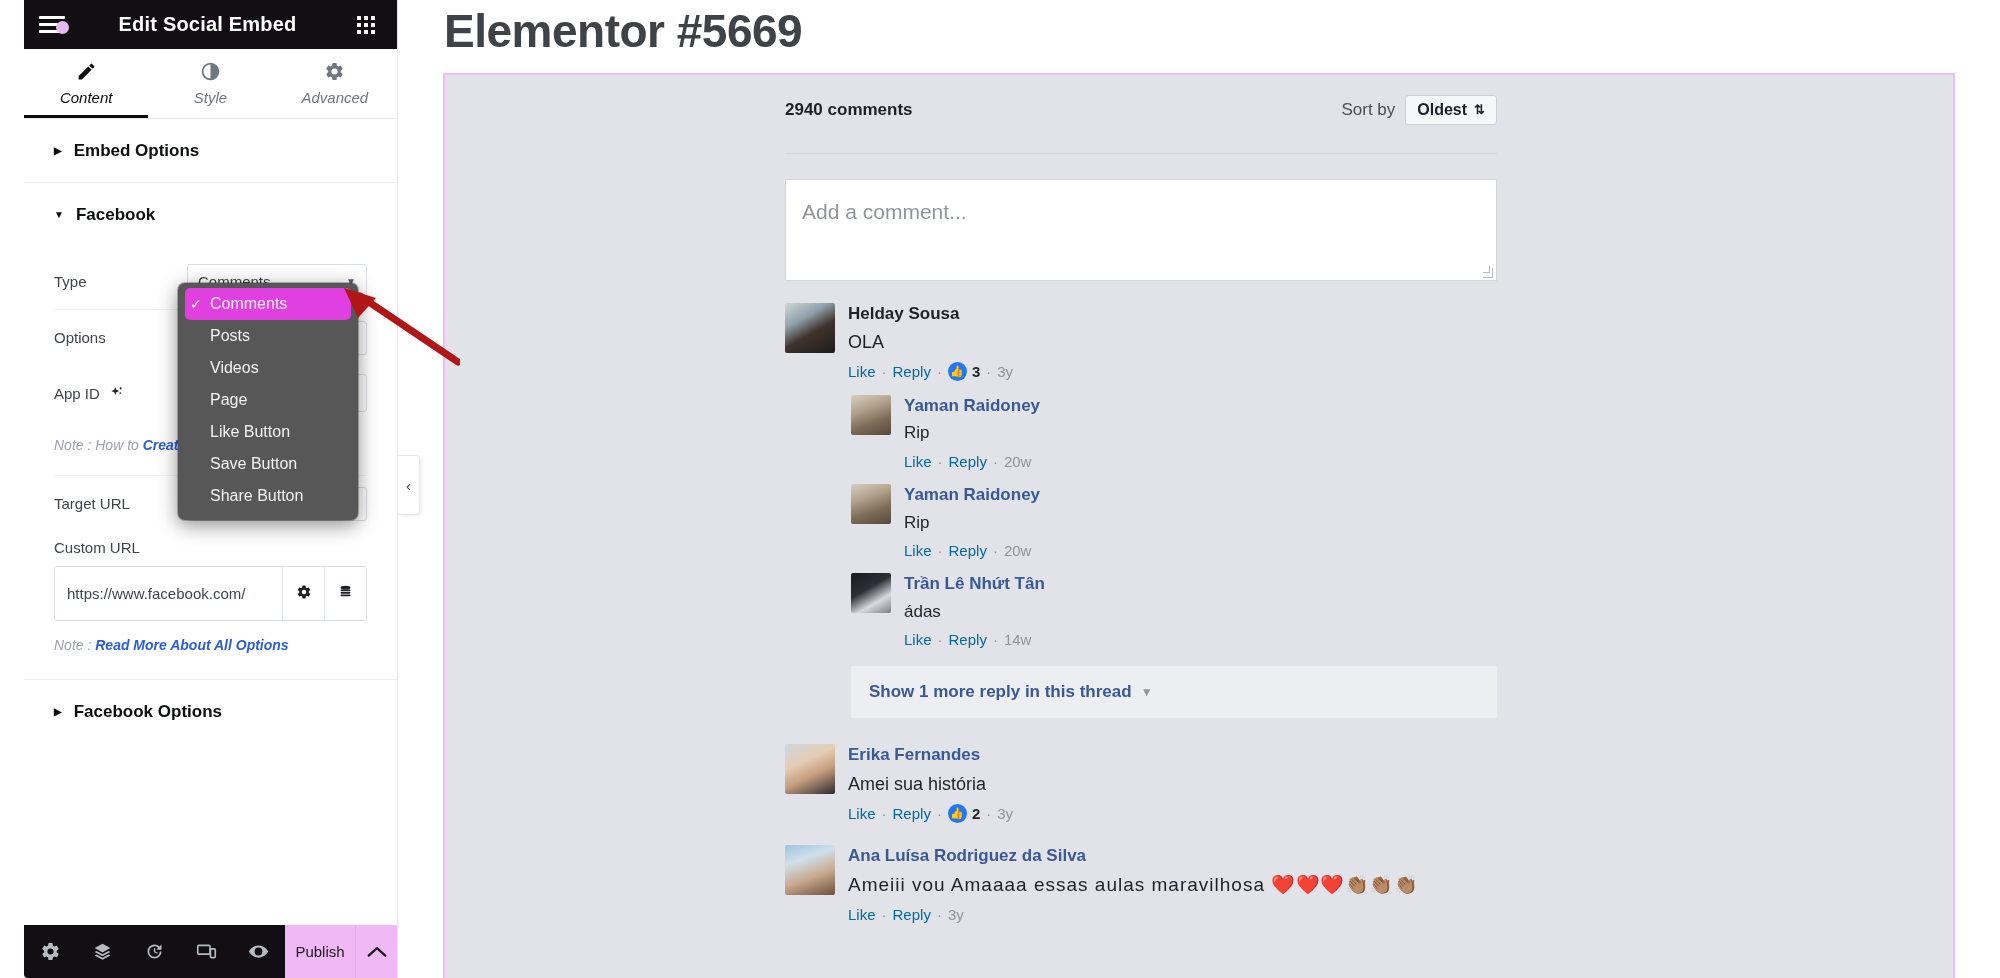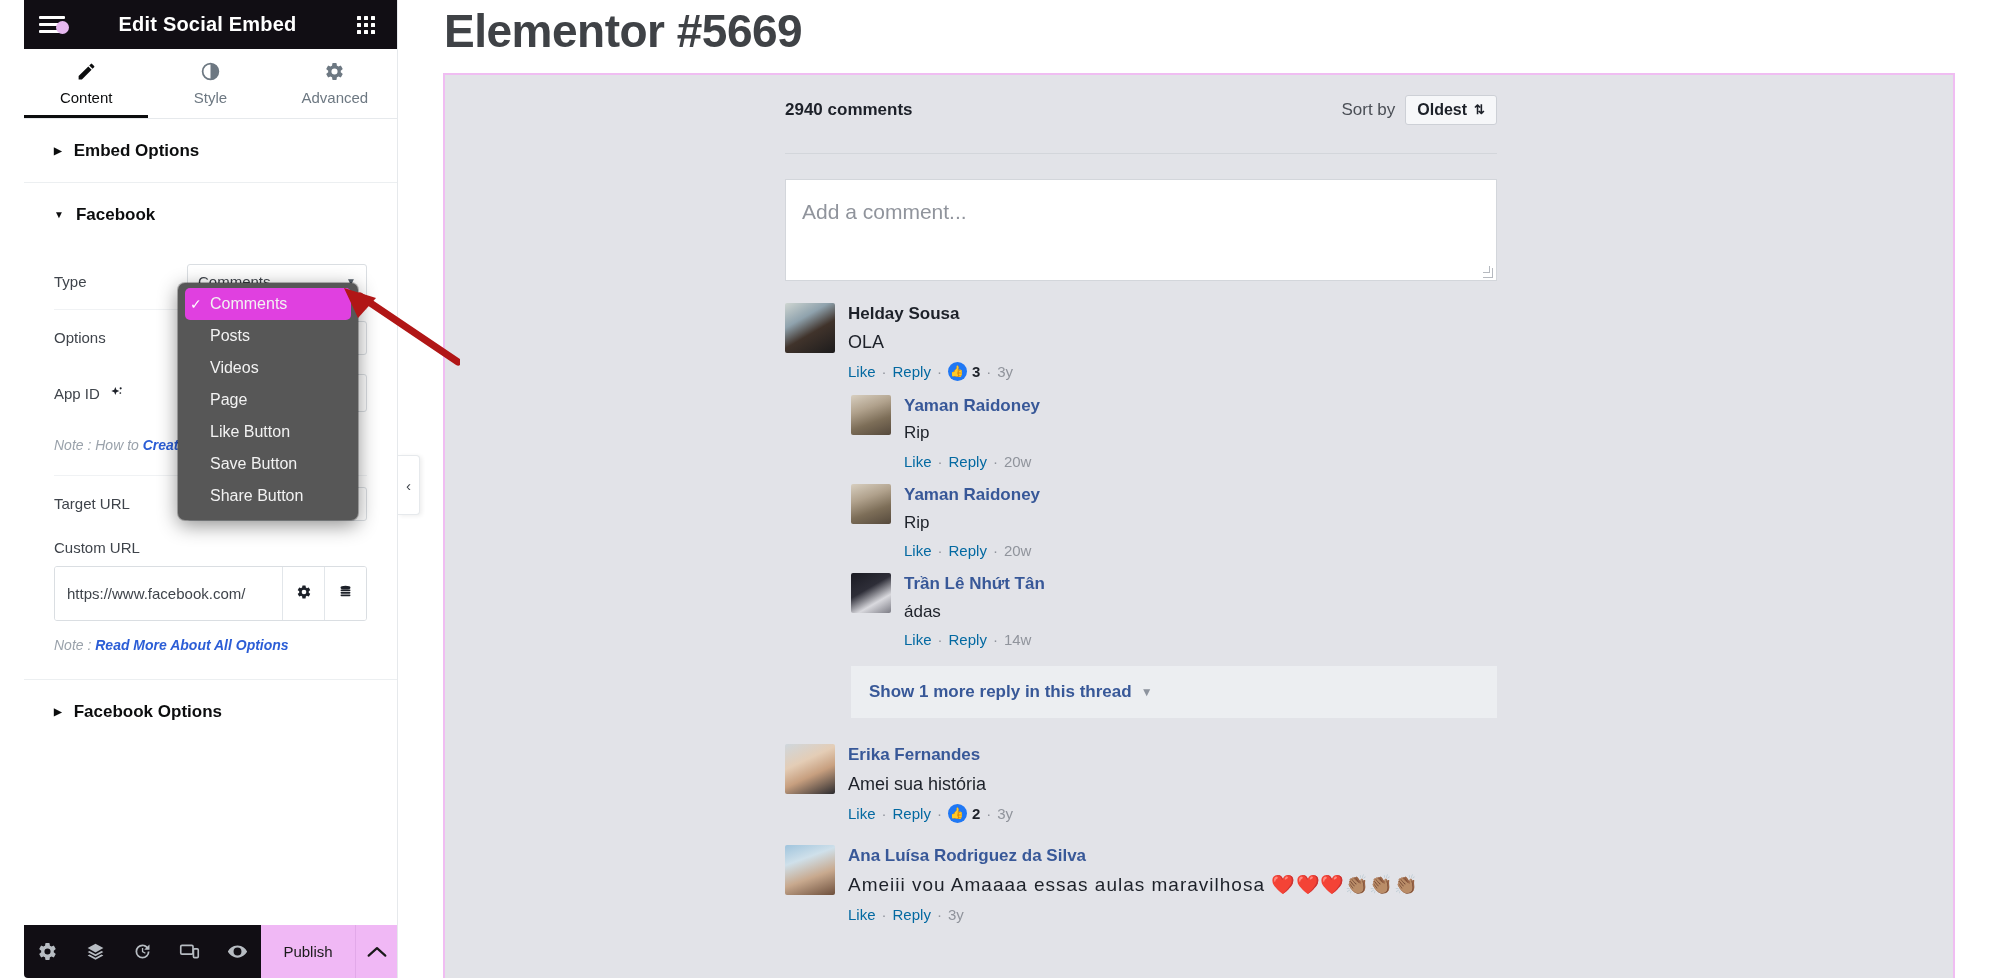--- a/index.html
+++ b/index.html
@@ -29,21 +29,21 @@
   }
   #panel-title {
     flex: 1; text-align: center; font-size: 20px; font-weight: bold;
     letter-spacing: .2px;
   }
   .hdr-apps { width: 62px; display:flex; align-items:center; justify-content:center; cursor:pointer;}
   .apps-grid { display: grid; grid-template-columns: repeat(3, 4px); gap: 3px; }
   .apps-grid b { display:block; width: 4px; height: 4px; background: #fff; border-radius: .5px;}
 
   
-  #panel-tabs { display: flex; height: 70px; border-bottom: 1px solid #e6e9ec; flex: 0 0 70px; background:#fff;}
+  #panel-tabs { display: flex; height: 70px; border-bottom: 1px solid #e6e9ec; flex: 0 0 70px; background:#fff;font-style:italic;}
   .ptab {
     flex: 1; display: flex; flex-direction: column; align-items: center;
     justify-content: center; gap: 7px; cursor: pointer; position: relative;
     color: #6d7882; font-size: 15px;
   }
   .ptab.active { color: #0c0d0e; }
   .ptab.active::after {
     content: ""; position: absolute; left: 0; right: 0; bottom: 0;
     height: 3px; background: #0c0d0e;
   }
@@ -120,21 +120,21 @@
   }
 
   
   #panel-footer {
     height: 53px; flex: 0 0 53px; display: flex; background: #110e14;
     border-radius: 0 0 0 4px; overflow: hidden;
   }
   #footer-tools { flex: 1; display: flex; align-items: center; }
   .ftool { flex: 1; display:flex; align-items:center; justify-content:center; cursor:pointer; }
   .ftool svg { width: 21px; height: 21px; fill: #b7bcc2; }
-  #publish-group { display: flex; width: 136px; background: #f0b8f5; }
+  #publish-group { display: flex; width: 112px; background: #f0b8f5; }
   #publish-btn {
     flex: 1; display: flex; align-items: center; justify-content: center;
     color: #1a1a1a; font-size: 15px; cursor: pointer;
   }
   #publish-caret {
     width: 42px; display:flex; align-items:center; justify-content:center;
     cursor:pointer; border-left: 1px solid #e2a9e9; color: #1a1a1a;
   }
 
   

